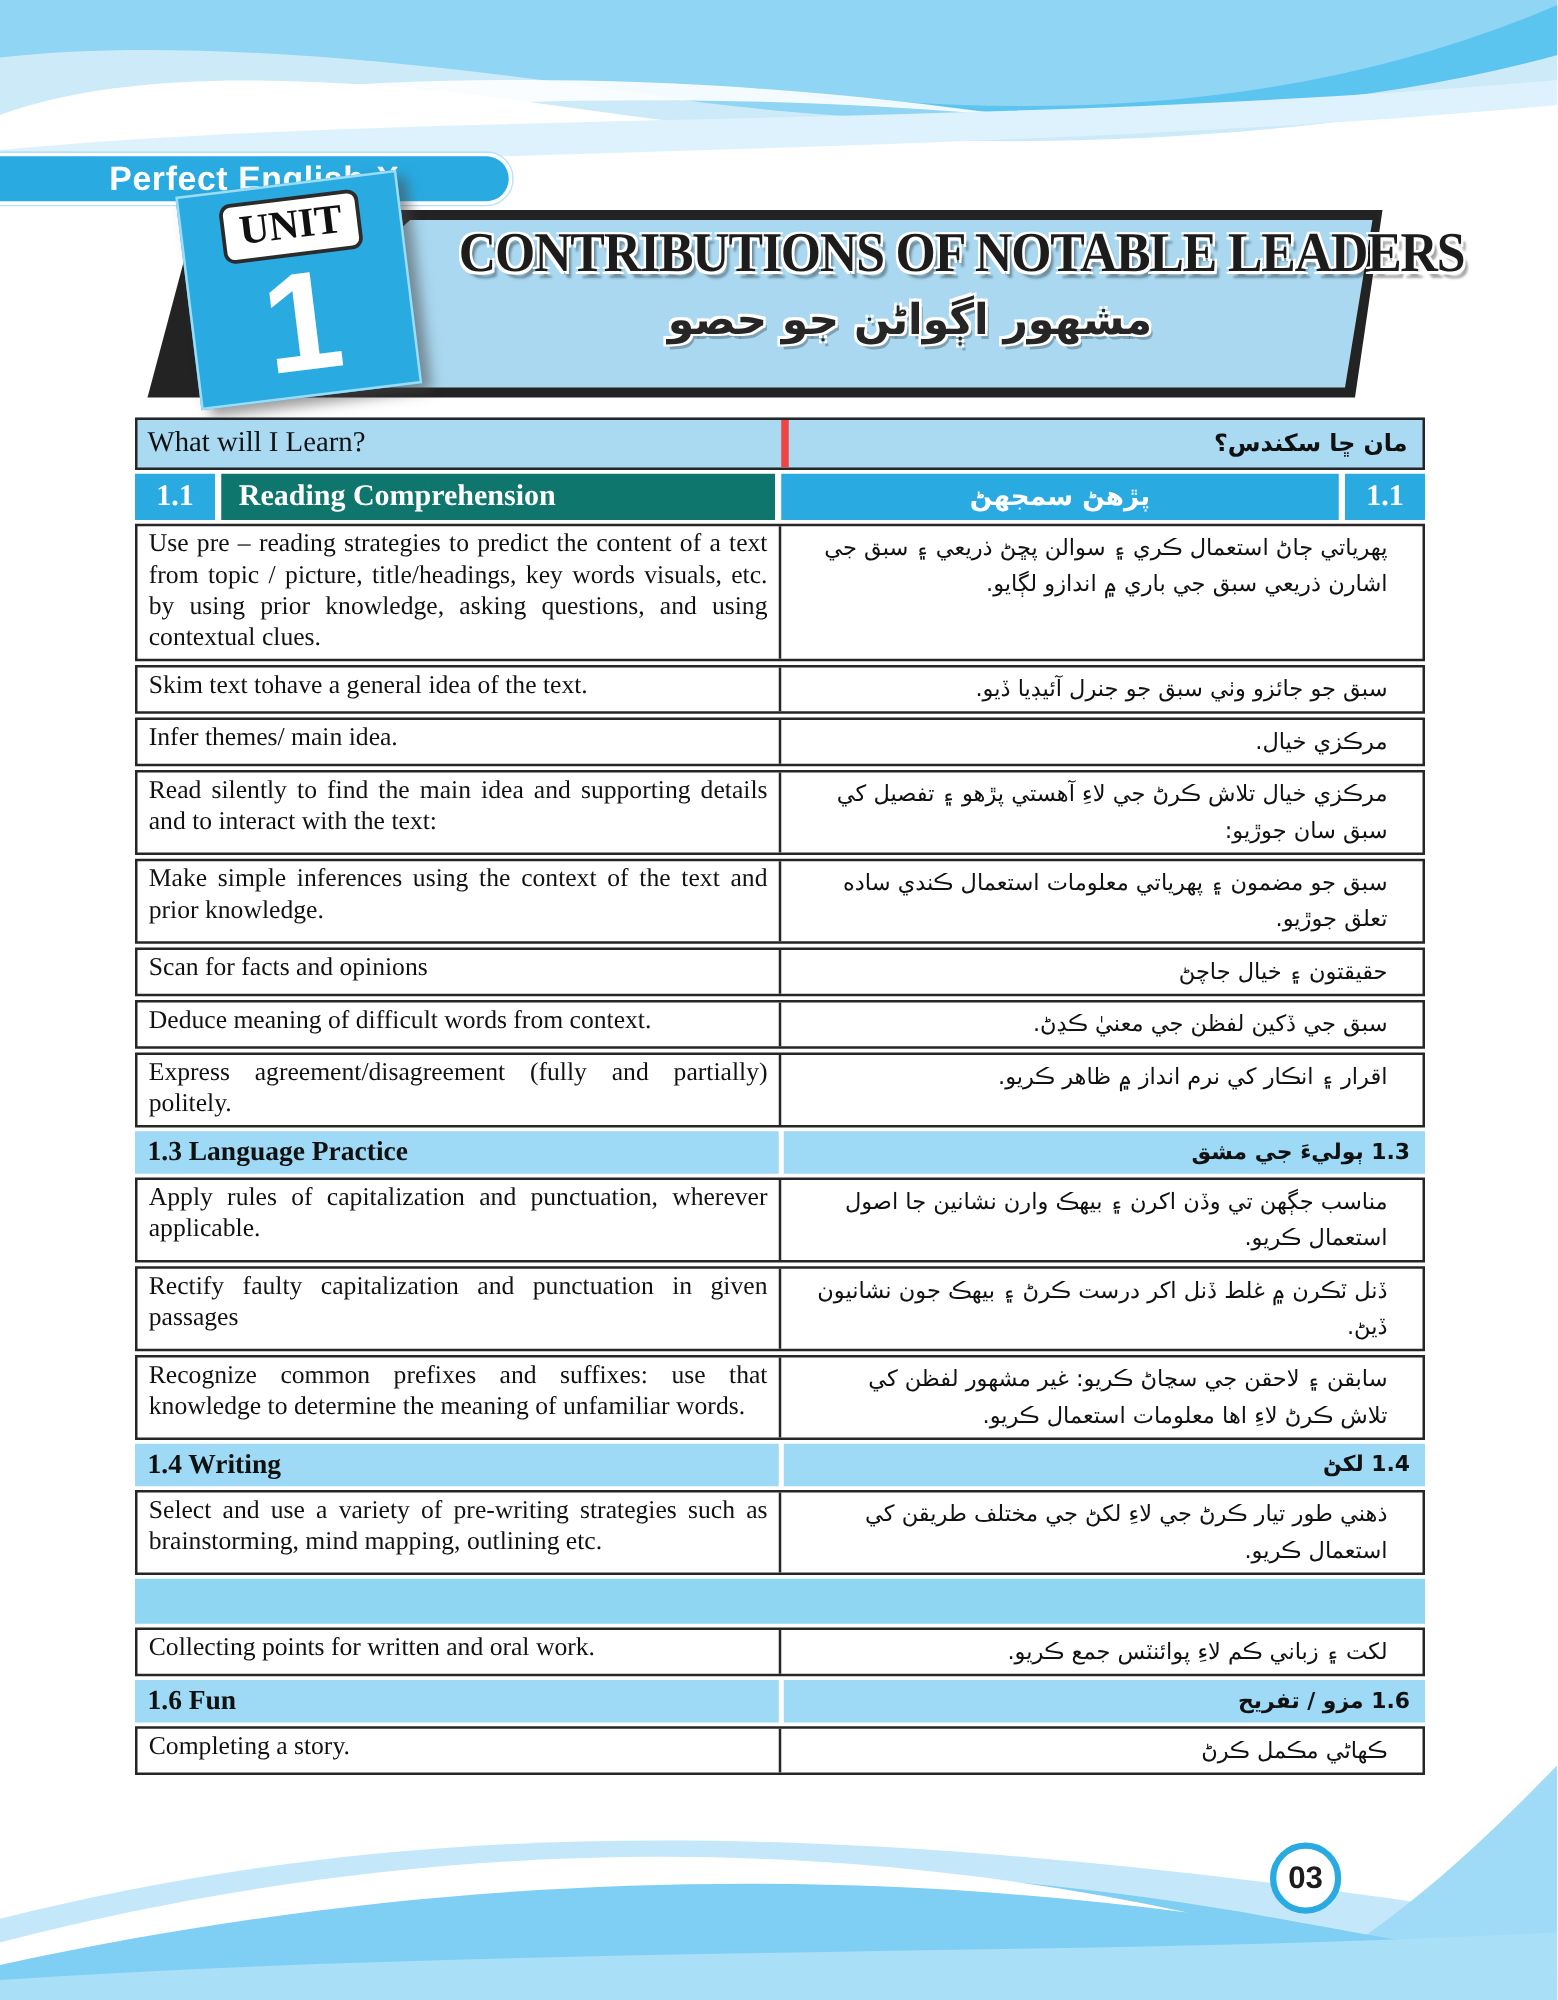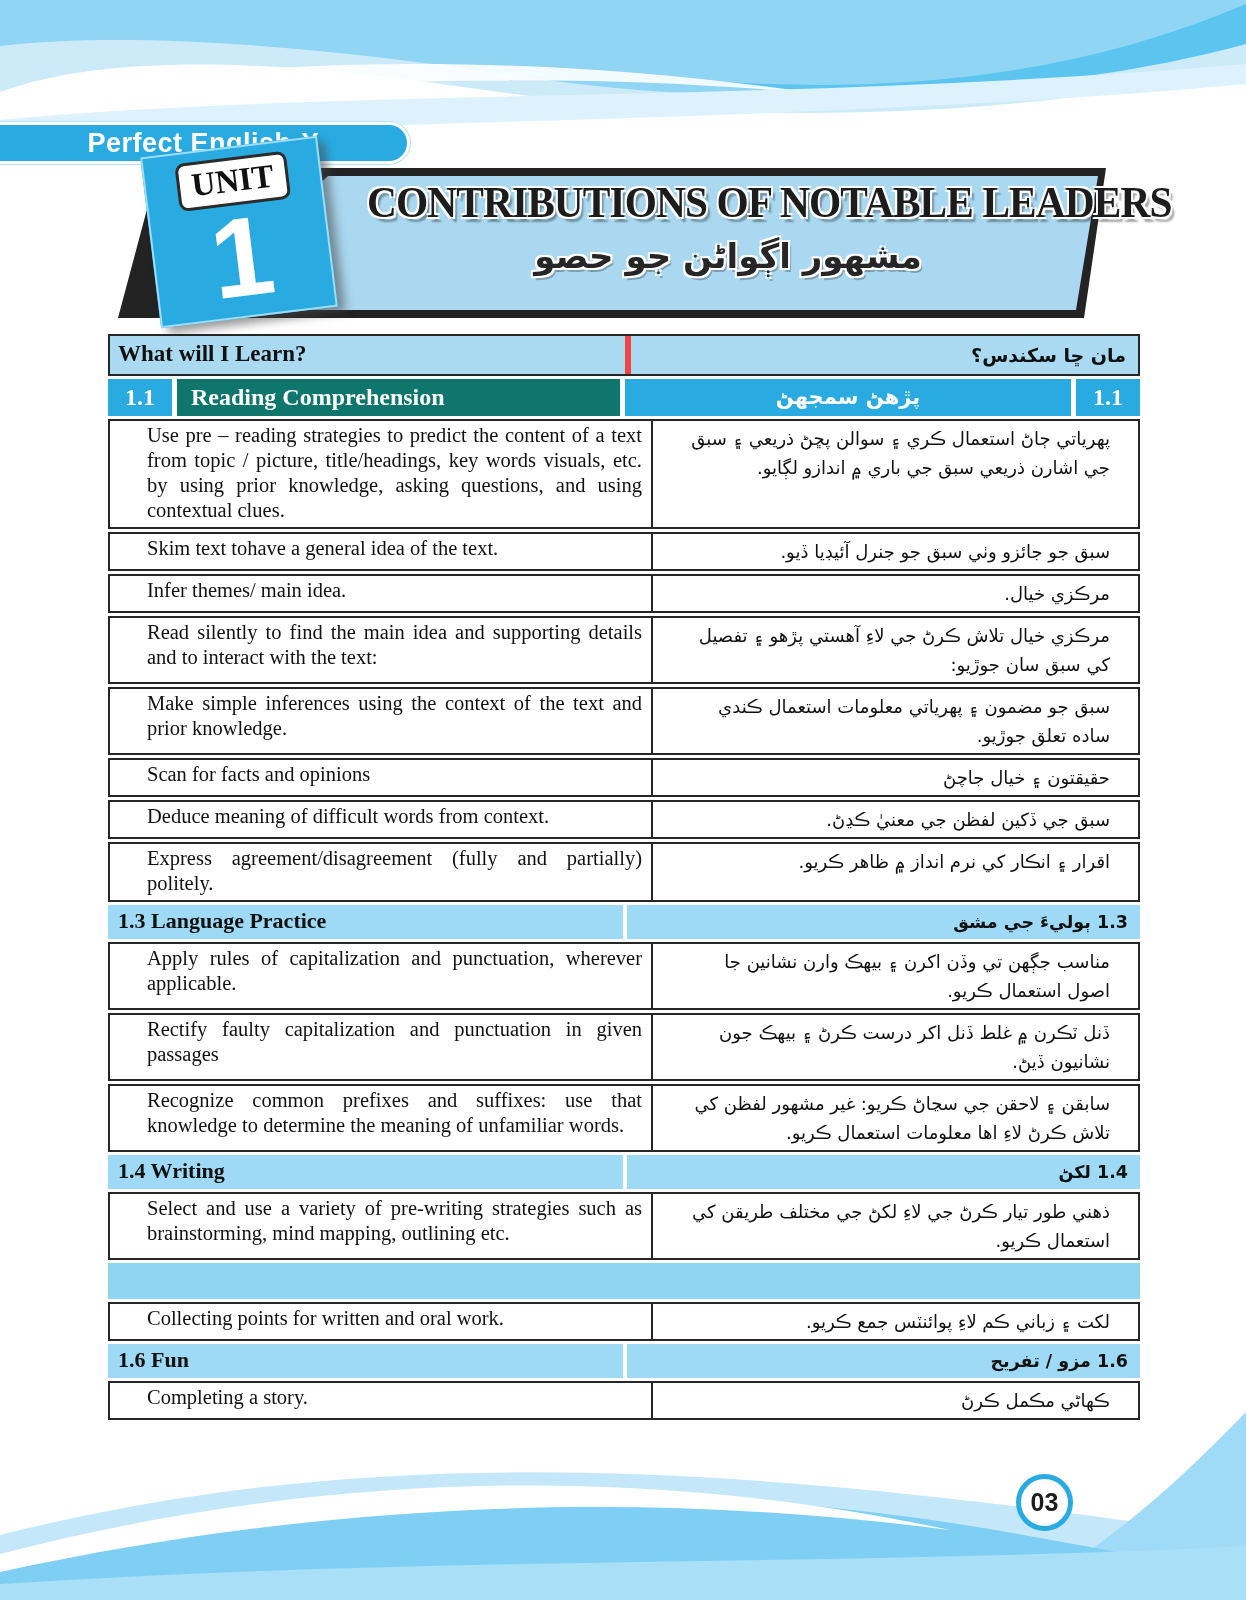--- a/index.html
+++ b/index.html
@@ -55,42 +55,42 @@
     position: absolute; top: 96px; left: 300px; width: 660px; text-align: center;
     font-weight: bold; font-size: 34px; color: #262626;
     font-family: "DejaVu Sans", sans-serif;
     text-shadow: -2px -2px 0 #fff, 2px -2px 0 #fff, -2px 2px 0 #fff, 2px 2px 0 #fff, 3px 4px 0 rgba(0,0,0,.25);
   }
 
   
   .learn-table { position: absolute; left: 108px; top: 334px; width: 1032px; z-index: 2; }
   .row { display: flex; margin-bottom: 3px; }
   .row.header { border: 2px solid #262626; background: #A9DAF2; }
-  .h-en { flex: 0 0 515px; padding: 3px 8px 5px; font-weight: bold; font-size: 23px; line-height: 30px; }
+  .h-en { flex: 0 0 515px; padding: 3px 8px 5px; font-weight: normal; font-size: 23px; line-height: 30px; }
   .h-sd { flex: 1; border-left: 6px solid #ef4444; padding: 4px 12px 4px; font-weight: bold;
           font-size: 19px; line-height: 30px; text-align: right; font-family: "DejaVu Sans", sans-serif; }
 
   .row.unit { gap: 5px; }
   .u-num { flex: 0 0 64px; background: #29ABE2; color: #fff; text-align: center;
            font-weight: bold; font-size: 24px; line-height: 37px; height: 37px; }
   .u-en  { flex: 0 0 443px; background: #0f766e; color: #fff; font-weight: bold;
            font-size: 24px; line-height: 37px; height: 37px; padding-left: 14px; }
   .u-sd  { flex: 1; background: #29ABE2; color: #fff; font-weight: bold; text-align: center;
            font-size: 21px; line-height: 37px; height: 37px; font-family: "DejaVu Sans", sans-serif; }
 
   .row.section { gap: 4px; }
   .s-en { flex: 0 0 515px; background: #9EDAF5; font-weight: bold; font-size: 22px;
           padding: 2px 8px 4px 10px; line-height: 28px; }
   .s-sd { flex: 1; background: #9EDAF5; font-weight: bold; font-size: 17.5px;
           padding: 3px 12px 3px; line-height: 28px; text-align: right;
           font-family: "DejaVu Sans", sans-serif; }
 
   .row.content { border: 2px solid #262626; background: #fff; }
   .c-en { flex: 0 0 513px; padding: 2px 9px 4px; font-size: 20.5px; line-height: 25px;
-          text-align: justify; margin-left: 28px; }
+          text-align: justify; }
   .c-sd { flex: 1; border-left: 2px solid #262626; padding: 3px 28px 3px; font-size: 18px;
           line-height: 29px; text-align: right; font-family: "DejaVu Sans", sans-serif; }
 
   .row.empty { background: #8FD6F2; height: 36px; }
 
   
   .page-num {
     position: absolute; left: 1016px; top: 1474px; width: 57px; height: 57px;
     border-radius: 50%; background: #fff; border: 5px solid #29ABE2; z-index: 3;
     display: flex; align-items: center; justify-content: center;

